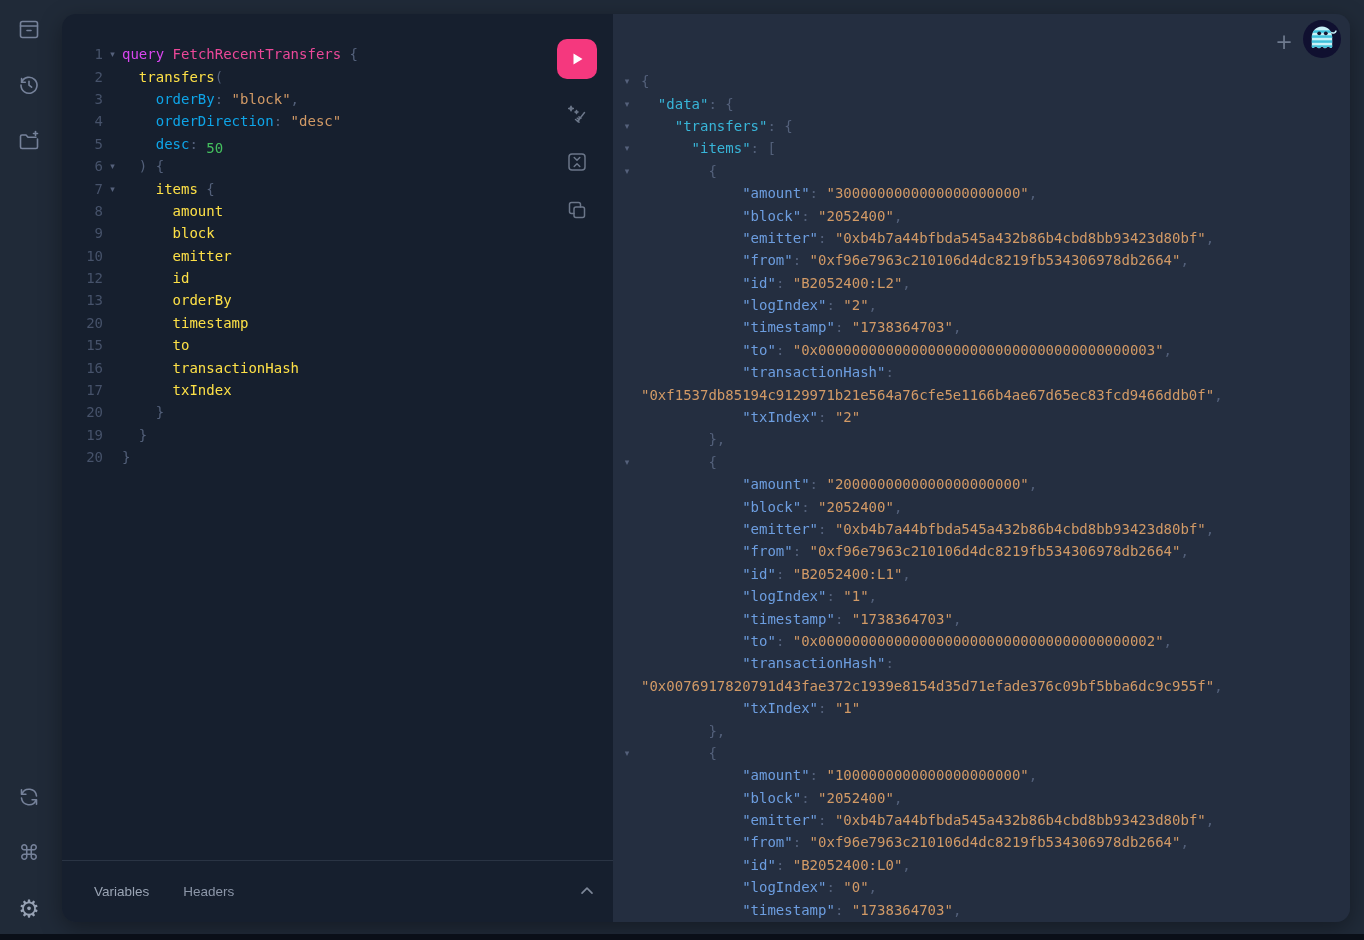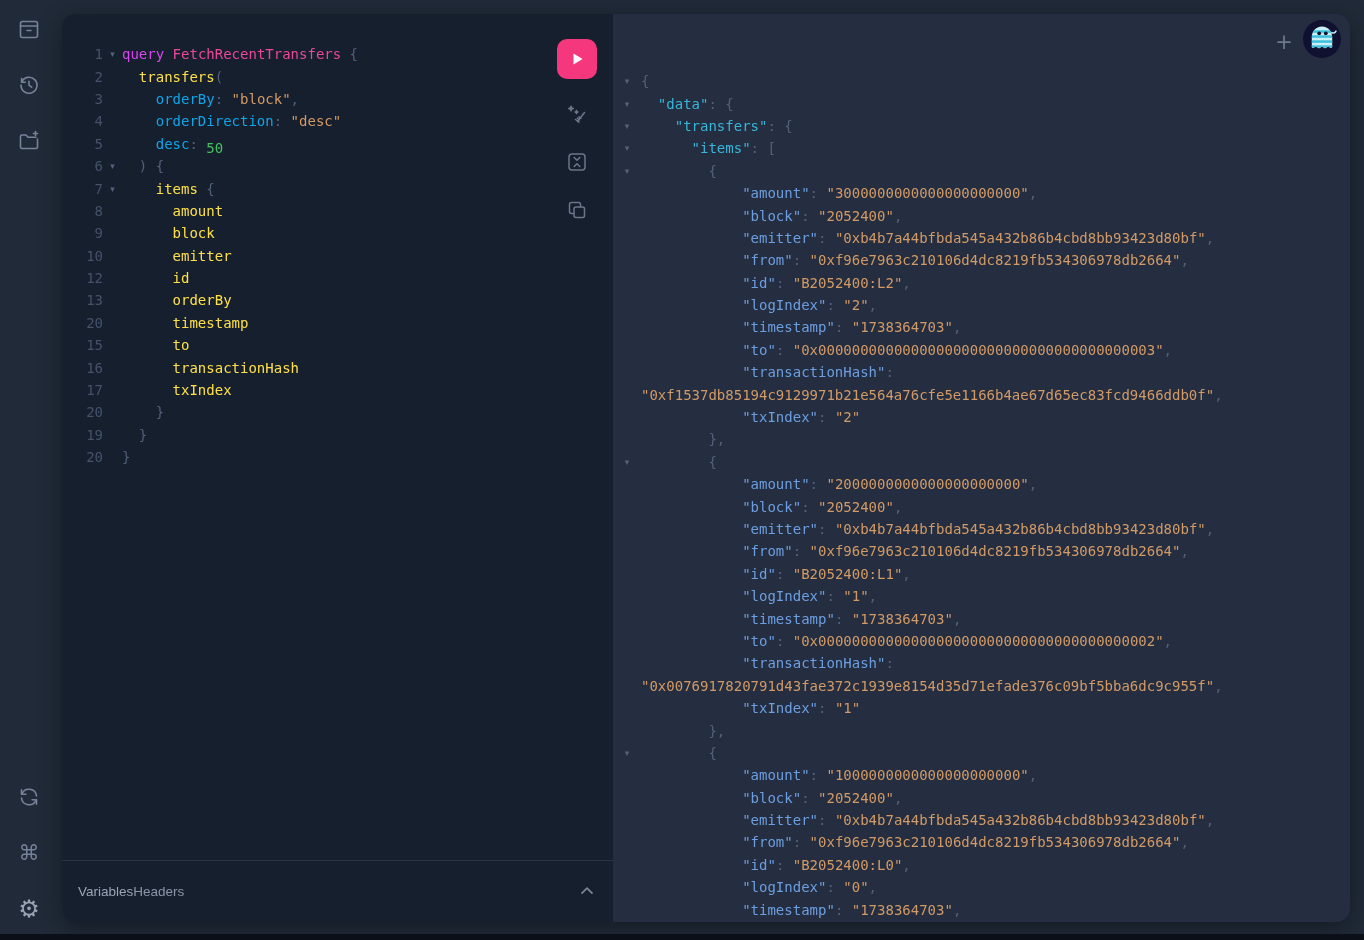--- a/index.html
+++ b/index.html
@@ -46,22 +46,22 @@
   }
   .tool-ic{position:absolute;right:24px;width:24px;height:24px;color:#6b7689;cursor:pointer;}
   .tool-ic svg{display:block;}
   
   .efooter{
     position:absolute;left:0;right:0;bottom:0;height:61px;
     border-top:1px solid #2a3444;display:flex;align-items:center;
     font-family:"Liberation Sans","DejaVu Sans",sans-serif;font-size:13.5px;color:#8c96a8;
   }
   .ftab{cursor:pointer;}
-  .ftab.vars{margin-left:16px;color:#9aa4b4;}
-  .ftab.hdrs{}
+  .ftab.vars{margin-left:32px;color:#9aa4b4;}
+  .ftab.hdrs{margin-left:34px;}
   .fchevron{position:absolute;right:16px;top:20px;width:20px;height:20px;color:#7d8798;cursor:pointer;}
   
   .add-tab{
     position:absolute;top:16px;right:54px;width:24px;height:24px;background:none;border:none;
     color:#6e7a8e;font-size:21px;line-height:24px;text-align:center;padding:0;cursor:pointer;
     font-family:"DejaVu Sans",sans-serif;
   }
   .avatar{position:absolute;top:6px;right:9px;width:38px;height:38px;border-radius:50%;cursor:pointer;}
   
   .bottom-strip{position:absolute;left:0;bottom:0;width:100%;height:6px;background:#0a0f18;}

